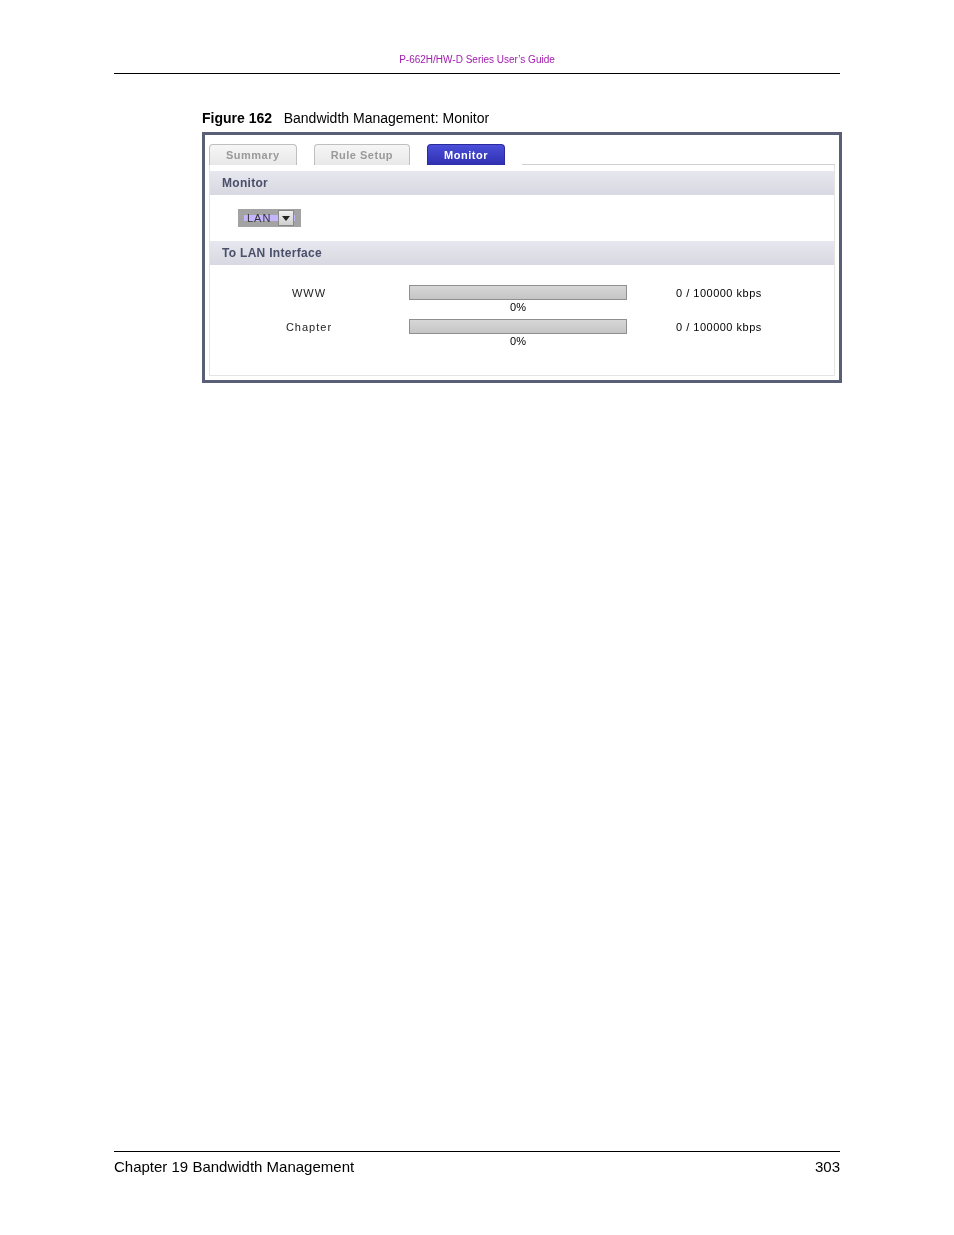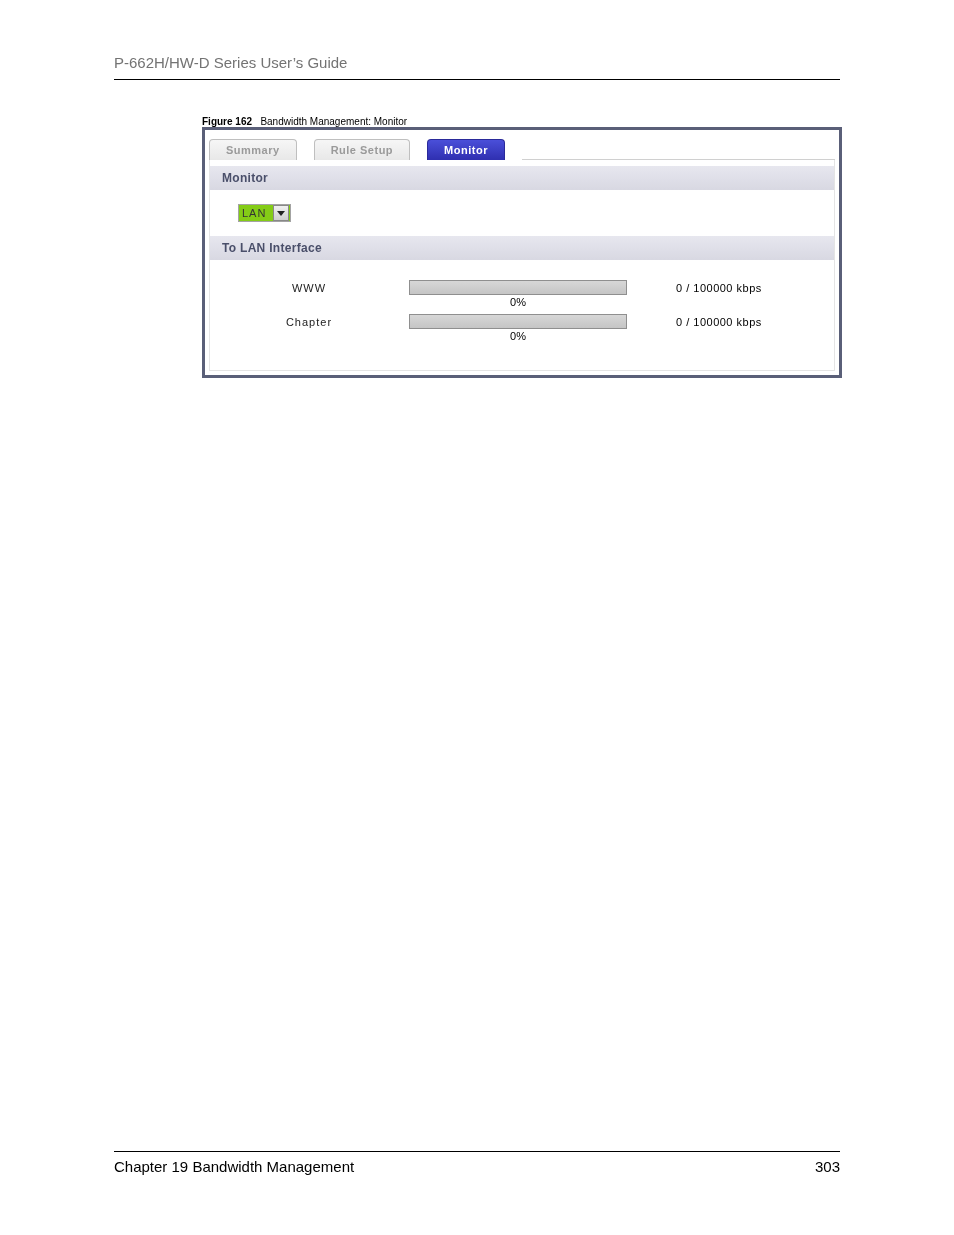--- a/index.html
+++ b/index.html
@@ -4,35 +4,36 @@
 <style>
   * { box-sizing: border-box; margin: 0; padding: 0; }
   html, body { width: 954px; height: 1235px; background: #fff; font-family: Arial, Helvetica, sans-serif; color: #000; }
   .page {
     width: 954px;
     height: 1235px;
     position: relative;
     padding: 54px 114px 0 114px;
   }
   .running-head {
-    text-align: left;
-    font-size: 15px;
-    color: #737373;
+    text-align: center;
+    font-size: 10px;
+    color: #a21caf;
     padding-bottom: 8px;
   }
   .head-rule {
     border: none;
     border-top: 1.5px solid #000;
     margin-bottom: 36px;
   }
   .figure-block {
     margin-left: 88px;
   }
   .figure-caption {
-    font-size: 10px;
+    font-size: 14px;
+    margin-bottom: 6px;
   }
   .figure-caption b { font-weight: bold; }
 
   
   .screenshot {
     width: 640px;
     border: 3px solid #5a5f78;
     background: #fff;
     font-family: Verdana, Tahoma, sans-serif;
     font-size: 11px;
@@ -80,22 +81,22 @@
     font-size: 12px;
     padding: 5px 12px;
     letter-spacing: 0.3px;
   }
   .selector-row {
     padding: 14px 0 14px 28px;
   }
   .combo {
     display: inline-flex;
     align-items: center;
-    border: 1px solid #a3a3a3;
-    background: #84cc16;
+    border: 6px solid #a3a3a3;
+    background: #c4b5fd;
     font-family: Tahoma, sans-serif;
     font-size: 11px;
     height: 18px;
   }
   .combo span {
     padding: 0 6px 0 3px;
     letter-spacing: 1px;
   }
   .combo .arrow-btn {
     width: 16px;

